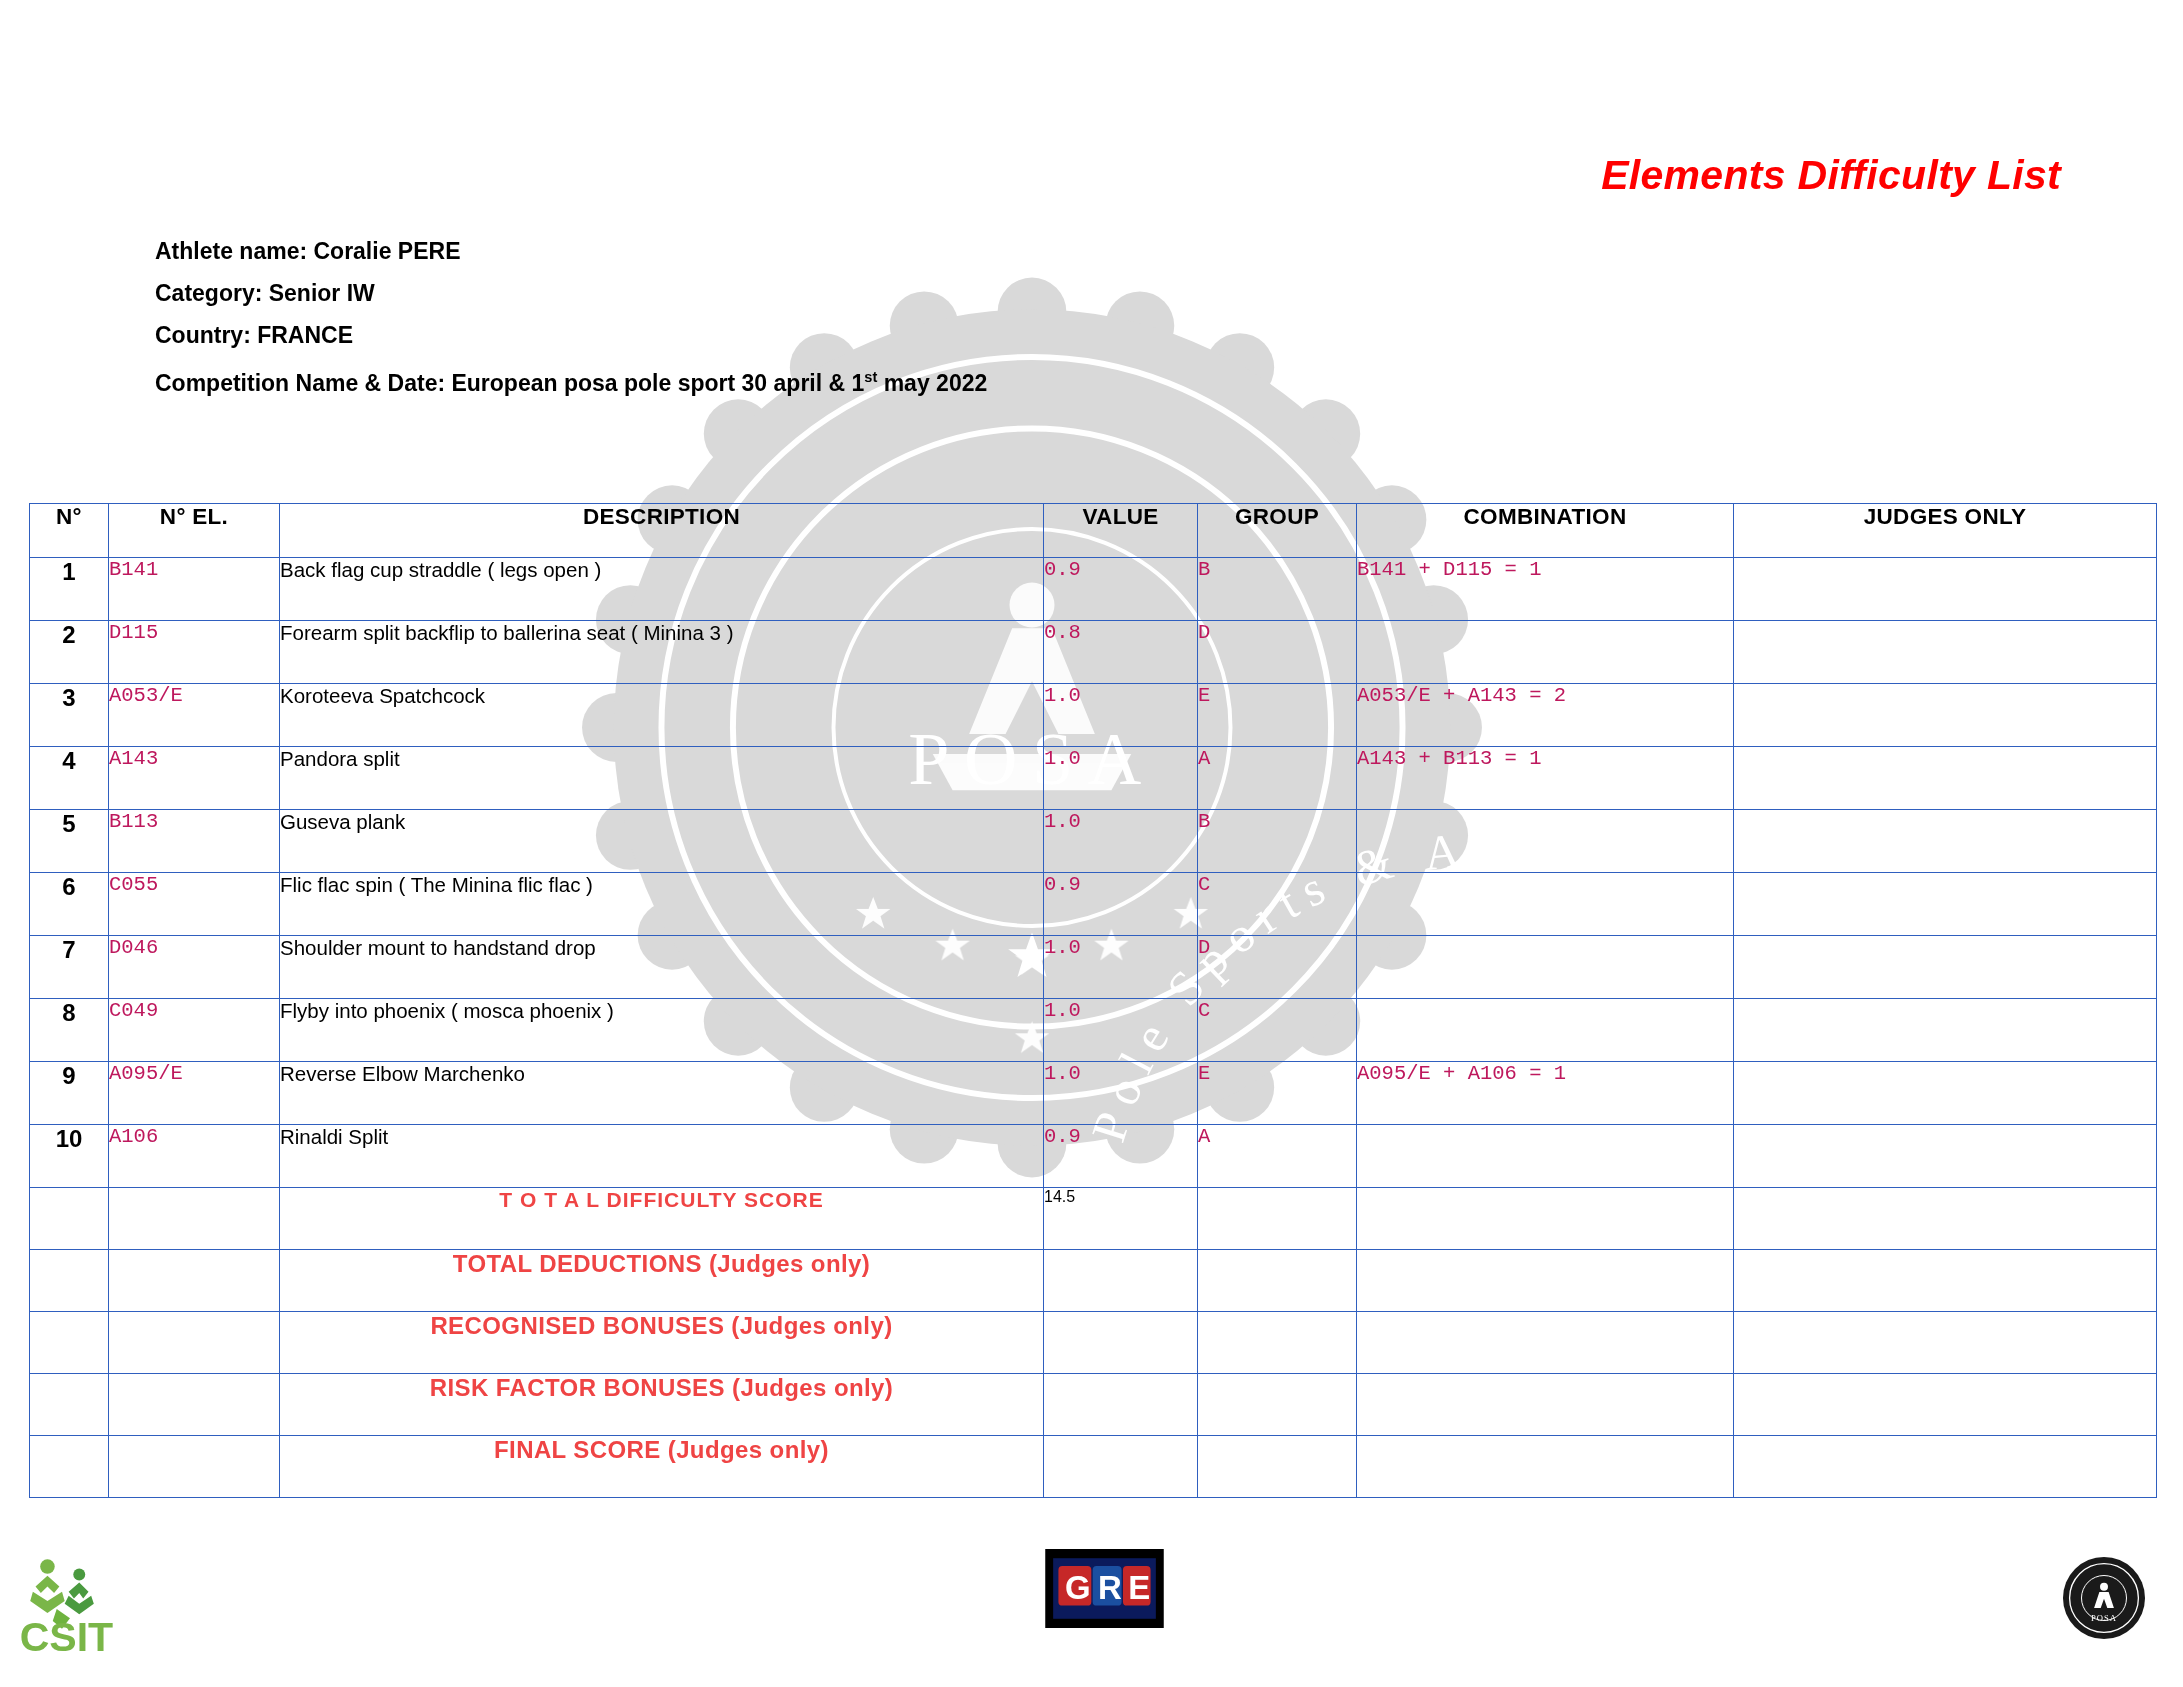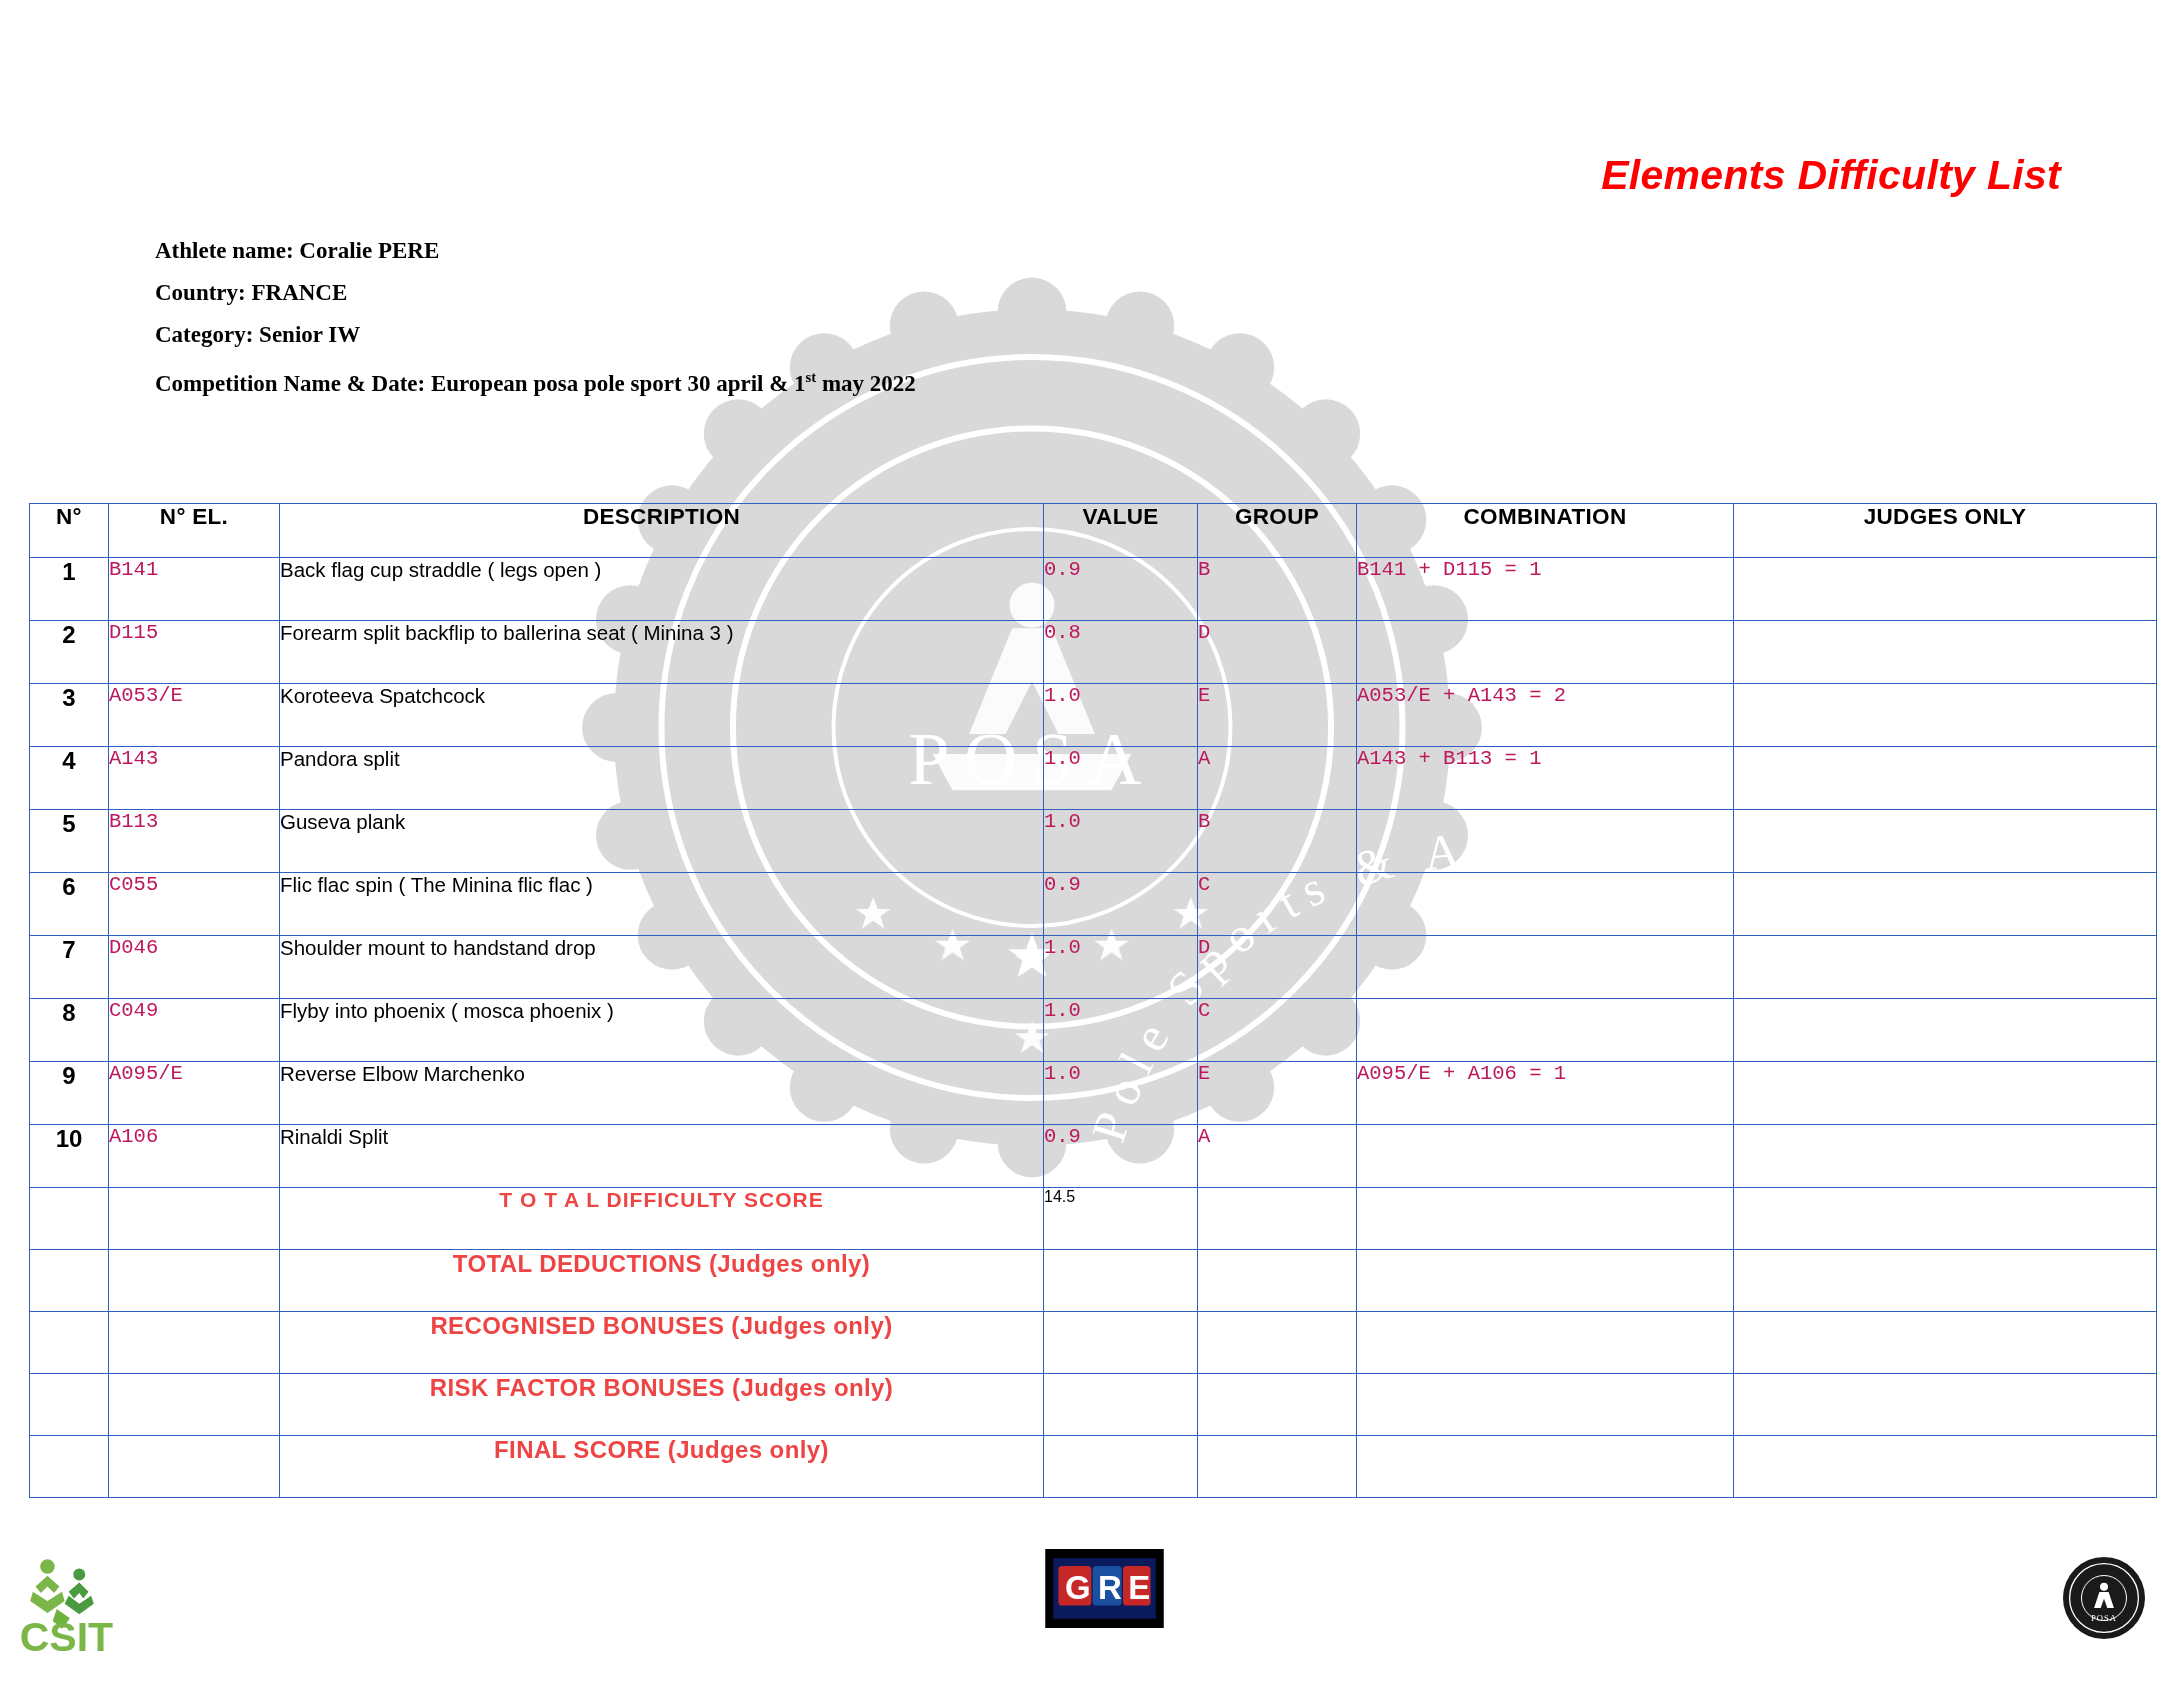--- a/index.html
+++ b/index.html
@@ -52,21 +52,21 @@
   .info-block {
     position: absolute;
     left: 155px;
     top: 230px;
     font-size: 23px;
     font-weight: bold;
     color: #000000;
     line-height: 42px;
     white-space: nowrap;
   }
-  .info-line { display: block; font-family: Liberation Serif, serif; }
+  .info-line { display: block; }
   .info-line sup { font-size: 14.6px; vertical-align: super; }
 
   
   .table-wrap {
     position: absolute;
     left: 29px;
     top: 503px;
     width: 2128px;
   }
   table.dl {
@@ -231,22 +231,22 @@
     </g>
   </svg>
 </div>
 
 <div class="page">
 
   <div class="doc-title">Elements Difficulty List</div>
 
   <div class="info-block">
     <span class="info-line">Athlete name: Coralie PERE</span>
+    <span class="info-line">Category: Senior IW</span>
     <span class="info-line">Country: FRANCE</span>
-    <span class="info-line">Category: Senior IW</span>
     <span class="info-line"><span>Competition Name &amp; Date: European posa pole sport 30 april &amp; 1</span><sup>st</sup><span> may 2022</span></span>
   </div>
 
   <div class="table-wrap">
     <table class="dl">
       <colgroup>
         <col class="c-no">
           <col class="c-el">
           <col class="c-desc">
           <col class="c-value">

